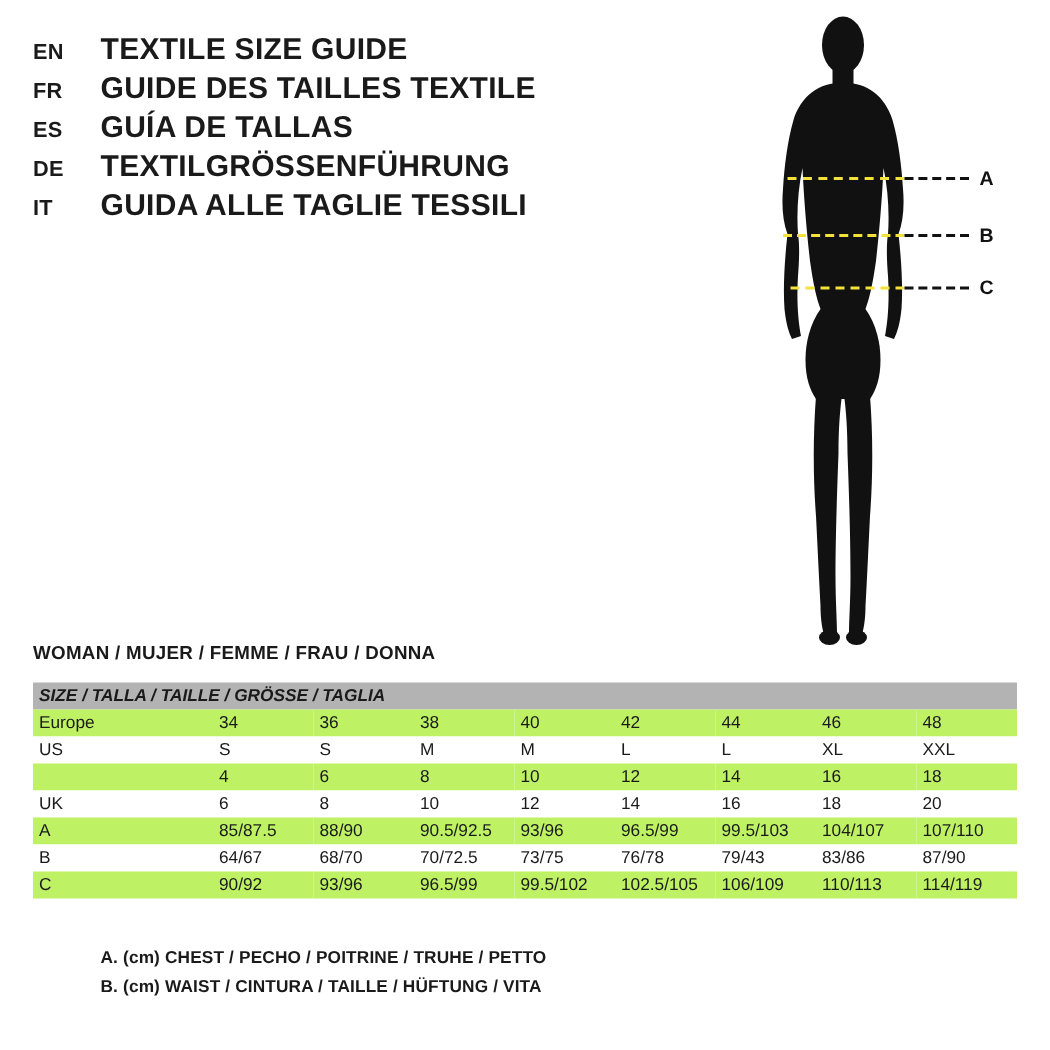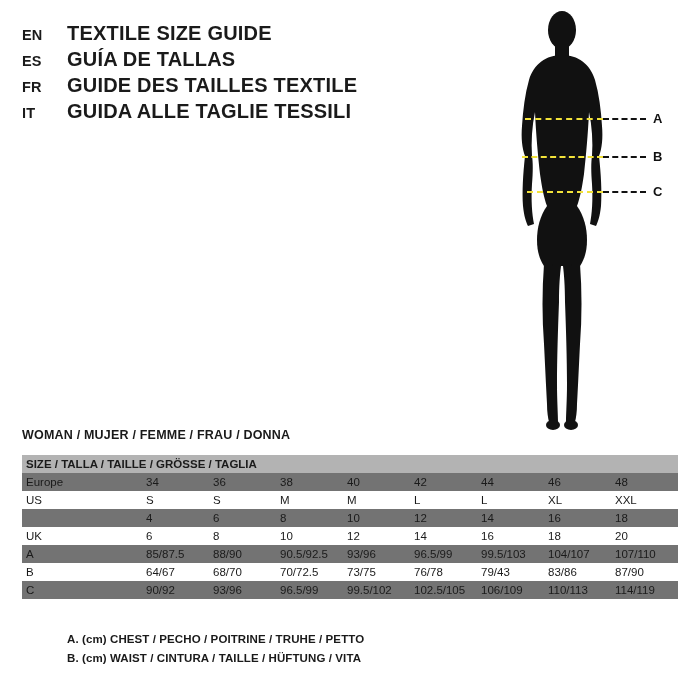--- a/index.html
+++ b/index.html
@@ -91,22 +91,23 @@
   }
   table.sizes td {
     padding: 3px 4px;
     height: 18px;
     white-space: nowrap;
   }
   tr.header-row td {
     background: #b3b3b3;
     font-weight: bold;
     font-size: 11.5px;
-  }
-  tr.shade td { background: #737373; margin-left: 36px; }
+    font-style: italic;
+  }
+  tr.shade td { background: #bef264; margin-left: 36px; }
   tr.plain td { background: #ffffff; }
   td.lbl { width: 120px; padding-left: 4px; }
   td.val { width: 67px; text-align: left; }
 
   
   .legend {
     position: absolute;
     top: 630px;
     left: 22px;
     font-size: 11.5px;
@@ -120,26 +121,30 @@
 <body>
 
 <div class="page">
 
   <div class="titles">
     <div class="title-row">
       <span class="title-lang">EN</span>
       <span class="title-text">TEXTILE SIZE GUIDE</span>
     </div>
     <div class="title-row">
+      <span class="title-lang">FR</span>
+      <span class="title-text">GUIDE DES TAILLES TEXTILE</span>
+    </div>
+    <div class="title-row">
       <span class="title-lang">ES</span>
       <span class="title-text">GUÍA DE TALLAS</span>
     </div>
     <div class="title-row">
-      <span class="title-lang">FR</span>
-      <span class="title-text">GUIDE DES TAILLES TEXTILE</span>
+      <span class="title-lang">DE</span>
+      <span class="title-text">TEXTILGRÖSSENFÜHRUNG</span>
     </div>
     <div class="title-row">
       <span class="title-lang">IT</span>
       <span class="title-text">GUIDA ALLE TAGLIE TESSILI</span>
     </div>
   </div>
 
   <div class="figure">
     <svg width="220" height="430" viewBox="0 0 220 430">
       <g fill="#111111">

